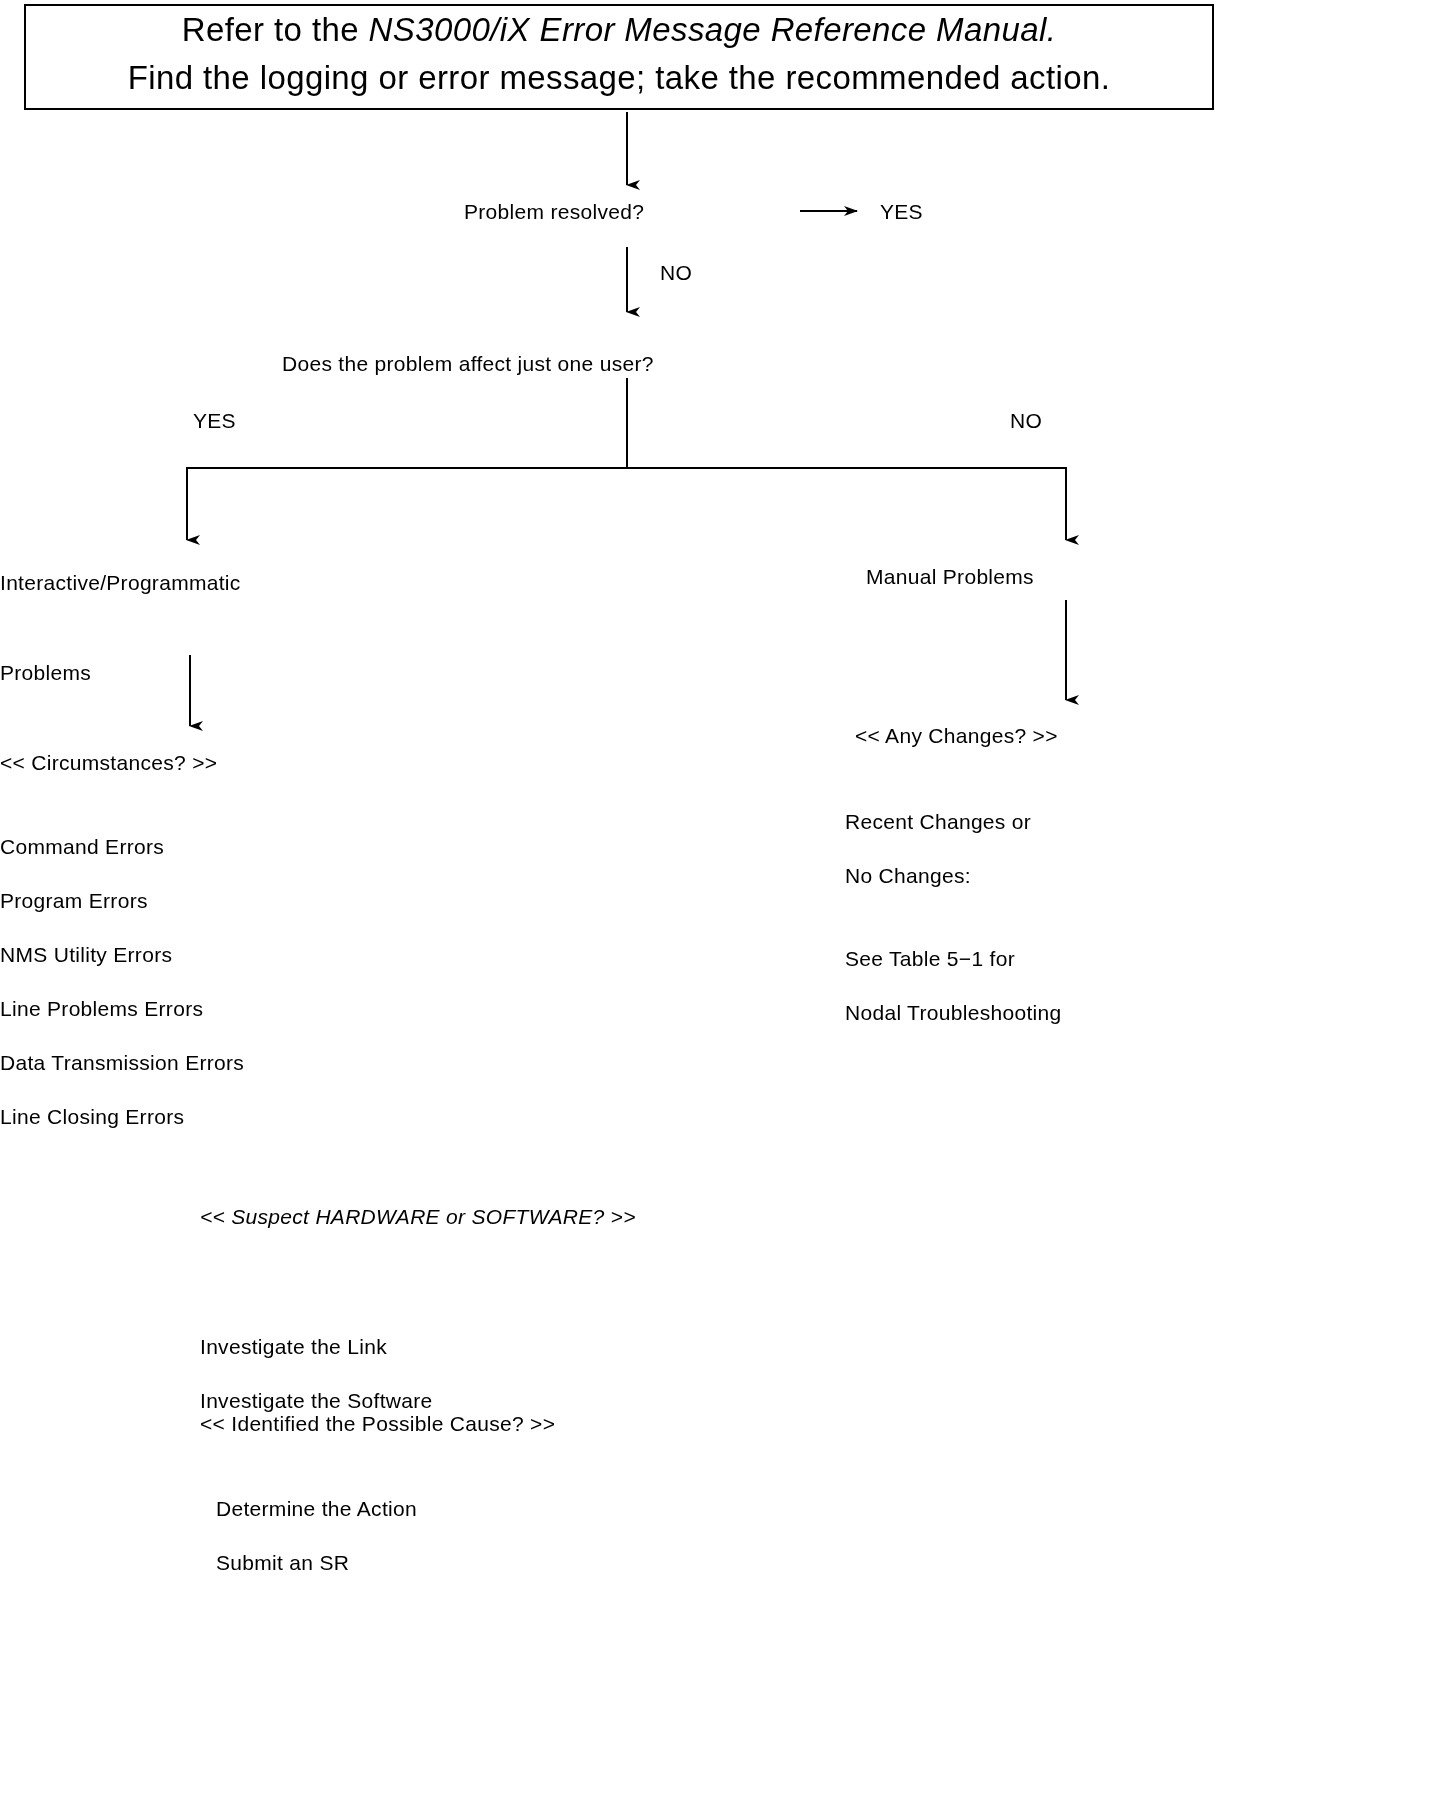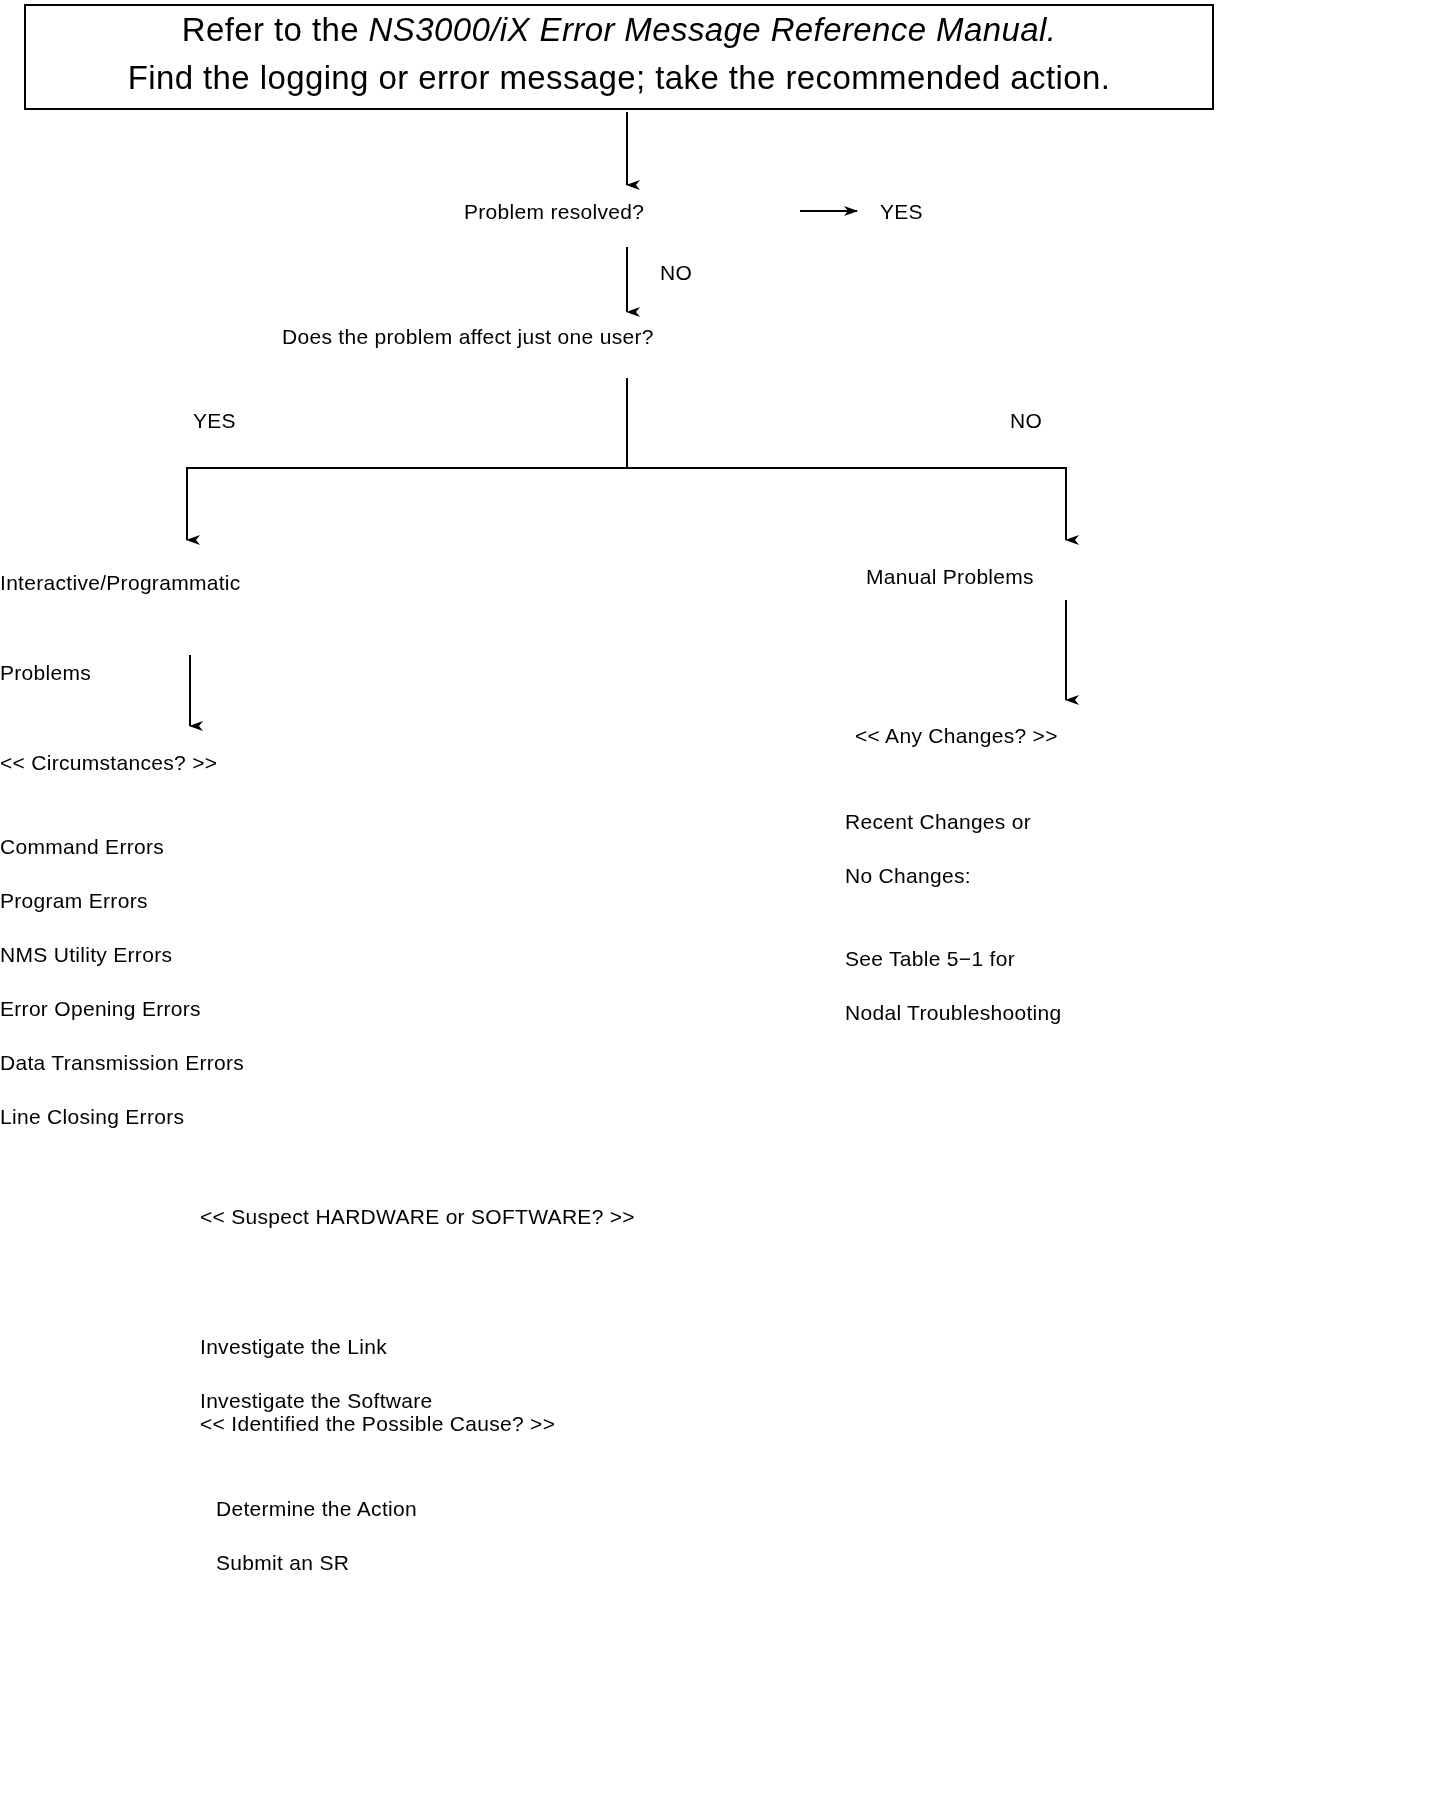--- a/index.html
+++ b/index.html
@@ -98,55 +98,55 @@
     <div class="line">
       <span>Refer to the </span><span class="em">NS3000/iX Error Message Reference Manual.</span>
     </div>
     <div class="line">Find the logging or error message; take the recommended action.</div>
   </div>
 
   <div class="node" style="left:464px; top:191px;">Problem resolved?</div>
   <div class="node" style="left:880px; top:191px;">YES</div>
   <div class="node" style="left:660px; top:252px;">NO</div>
 
-  <div class="node" style="left:282px; top:316px;">Does the problem affect just one user?</div>
+  <div class="node" style="left:282px; top:343px;">Does the problem affect just one user?</div>
   <div class="node" style="left:193px; top:400px;">YES</div>
   <div class="node" style="left:1010px; top:400px;">NO</div>
 
   <div class="node" style="left:0px; top:556px; width:430px;">
     <div style="line-height:54px;">Interactive/Programmatic</div>
     <div style="line-height:54px;margin-top:36px;">Problems</div>
   </div>
 
   <div class="node" style="left:0px; top:742px; width:410px;">&lt;&lt; Circumstances? &gt;&gt;</div>
 
   <div class="node stack" style="left:0px; top:820px; width:435px;">
     <div>Command Errors</div>
     <div>Program Errors</div>
     <div>NMS Utility Errors</div>
-    <div>Error Opening Errors</div>
+    <div>Line Problems Errors</div>
     <div>Data Transmission Errors</div>
     <div>Line Closing Errors</div>
   </div>
 
   <div class="node" style="left:866px; top:556px; width:400px;">Manual Problems</div>
 
   <div class="node" style="left:855px; top:715px; width:390px;">&lt;&lt; Any Changes? &gt;&gt;</div>
 
   <div class="node stack" style="left:845px; top:795px; width:400px;">
     <div>Recent Changes or</div>
     <div>No Changes:</div>
   </div>
 
   <div class="node stack" style="left:845px; top:932px; width:400px;">
     <div>See Table 5−1 for</div>
     <div>Nodal Troubleshooting</div>
   </div>
 
-  <div class="node" style="left:200px; top:1196px; width:900px;">&lt;&lt; Suspect HARDWARE or SOFTWARE? &gt;&gt;</div>
+  <div class="node" style="left:200px; top:1196px; width:900px;font-style:italic;">&lt;&lt; Suspect HARDWARE or SOFTWARE? &gt;&gt;</div>
 
   <div class="node stack" style="left:200px; top:1320px; width:900px;">
     <div>Investigate the Link</div>
     <div>Investigate the Software</div>
   </div>
 
   <div class="node" style="left:200px; top:1390px; width:900px;margin-top:13px;">&lt;&lt; Identified the Possible Cause? &gt;&gt;</div>
 
   <div class="node stack" style="left:216px; top:1482px; width:900px;">
     <div>Determine the Action</div>

